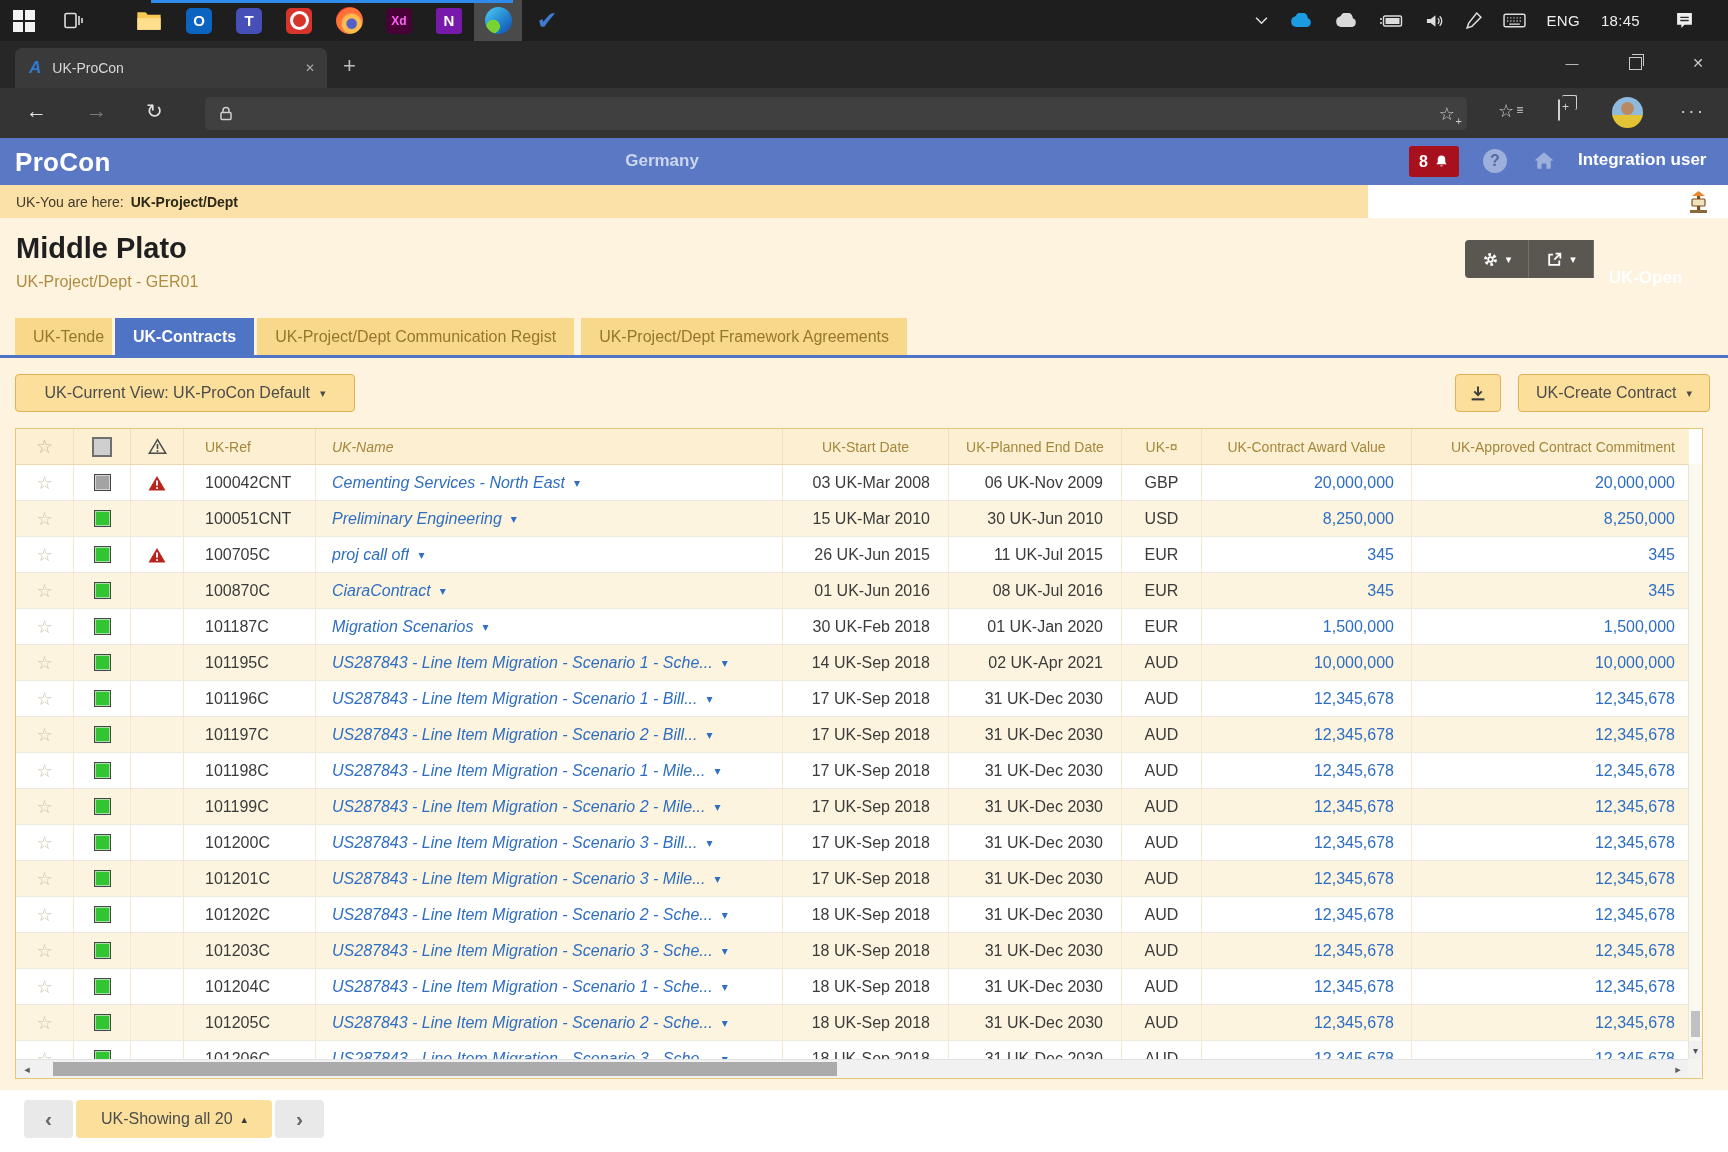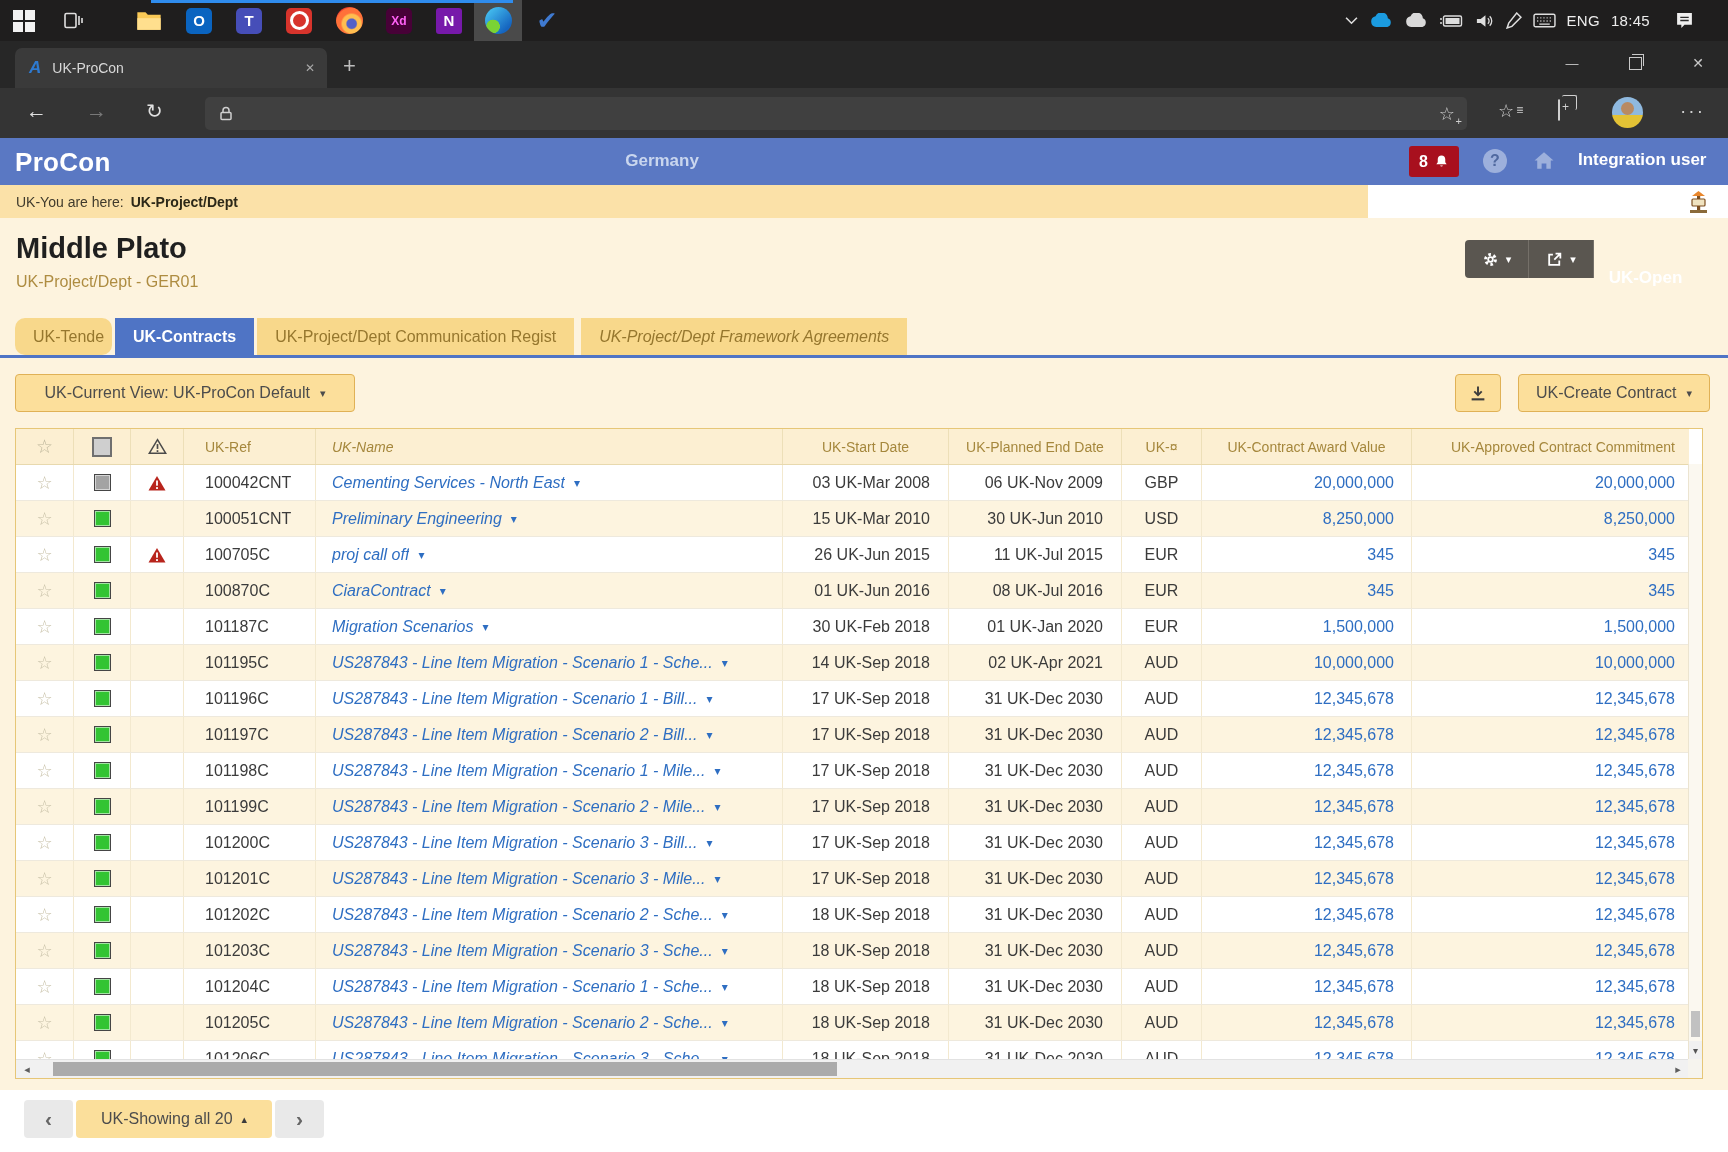--- a/index.html
+++ b/index.html
@@ -10,21 +10,21 @@
   .taskbar{position:absolute;left:0;top:0;width:1728px;height:41px;background:#1f1e1e;display:flex;align-items:center;}
   .active-line{position:absolute;left:151px;top:0;width:362px;height:3px;background:#2f8ced;}
   .tb-btn{width:50px;height:41px;display:flex;align-items:center;justify-content:center;flex:0 0 auto;}
   .tb-btn.start{width:48px;}
   .winlogo{display:grid;grid-template-columns:10px 10px;grid-template-rows:10px 10px;gap:2px;}
   .winlogo span{background:#f2f2f2;}
   .sq{width:26px;height:26px;border-radius:5px;display:flex;align-items:center;justify-content:center;color:#fff;font-weight:bold;font-size:15px;}
   .edge-wrap{background:#4a4a4a;width:48px;}
   .edge-ball{width:27px;height:27px;border-radius:50%;background:radial-gradient(circle at 30% 72%,#7ad335 0 24%,rgba(0,0,0,0) 26%),linear-gradient(135deg,#45c0f0 10%,#1565c0 80%);}
   .ffx{width:27px;height:27px;border-radius:50%;background:radial-gradient(circle at 58% 62%,#5360c8 0 20%,#ffbd4f 26% 40%,#ff7139 48% 68%,#e8382e 74%);}
-  .tray{margin-left:auto;display:flex;align-items:center;gap:11px;padding-right:34px;color:#ededed;font-size:15px;}
+  .tray{margin-left:auto;display:flex;align-items:center;gap:21px;padding-right:34px;color:#ededed;font-size:15px;}
   .tray .txt{letter-spacing:.3px;}
   .tray svg{display:block;}
 
   
   .tabstrip{position:absolute;left:0;top:41px;width:1728px;height:47px;background:#272727;}
   .btab{position:absolute;left:15px;top:7px;width:312px;height:40px;background:#3a3a3a;border-radius:7px 7px 0 0;display:flex;align-items:center;padding:0 12px 0 14px;box-sizing:border-box;color:#d8d8d8;font-size:14px;}
   .btab .fav{font-weight:bold;font-style:italic;color:#2e7ad0;font-size:17px;margin-right:11px;}
   .btab .ttl{flex:1;white-space:nowrap;overflow:hidden;}
   .btab .cls{color:#a9a9a9;font-size:12px;}
   .newtab{position:absolute;left:343px;top:12px;color:#bdbdbd;font-size:22px;font-weight:300;}
@@ -73,23 +73,23 @@
   .pgsub{position:absolute;left:16px;top:55px;font-size:16px;color:#ae8c41;}
   .actions{position:absolute;left:1465px;top:22px;height:38px;display:flex;}
   .dkbtn{background:#5a5650;color:#fff;display:flex;align-items:center;justify-content:center;gap:7px;border-right:1px solid #757069;}
   .dkbtn.g{width:63px;border-radius:4px 0 0 4px;}
   .dkbtn.s{width:64px;}
   .dkbtn .cd{font-size:11px;color:#fff;}
   .openbtn{width:103px;background:#0f766e;color:#fff;font-size:17px;font-weight:600;display:flex;align-items:center;justify-content:center;border-radius:0 4px 4px 0;margin-top:38px;}
 
   .tabs{position:absolute;left:15px;top:100px;height:37px;display:flex;}
   .ftab{height:37px;display:flex;align-items:center;padding:0 18px;background:#f8d88b;color:#96772e;font-size:16px;margin-right:3px;white-space:nowrap;}
-  .ftab.clip{width:79px;padding:0 0 0 18px;overflow:hidden;border-radius:10px;}
+  .ftab.clip{width:79px;padding:0 0 0 18px;overflow:hidden;}
   .ftab.active{background:#4f74c5;color:#fff;font-weight:bold;}
-  .ftab.gap{margin-left:4px;font-style:italic;}
+  .ftab.gap{margin-left:4px;}
   .tabline{position:absolute;left:0;top:137px;width:1728px;height:3px;background:#4f74c5;}
 
   .btn-tan{background:#fcdf9b;border:1px solid #e0b156;border-radius:4px;color:#4c4c4c;font-size:16px;display:flex;align-items:center;justify-content:center;gap:10px;box-sizing:border-box;}
   .viewbtn{position:absolute;left:15px;top:156px;width:340px;height:38px;}
   .dlbtn{position:absolute;left:1455px;top:156px;width:46px;height:38px;}
   .createbtn{position:absolute;left:1518px;top:156px;width:192px;height:38px;}
   .cd2{font-size:11px;color:#4c4c4c;}
 
   
   .twrap{position:absolute;left:15px;top:210px;width:1688px;height:651px;background:#fff;border:1px solid #e6c677;box-sizing:border-box;}

